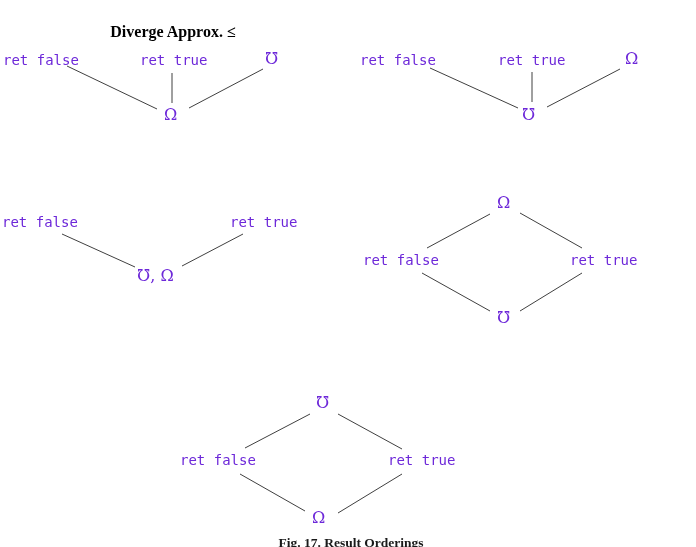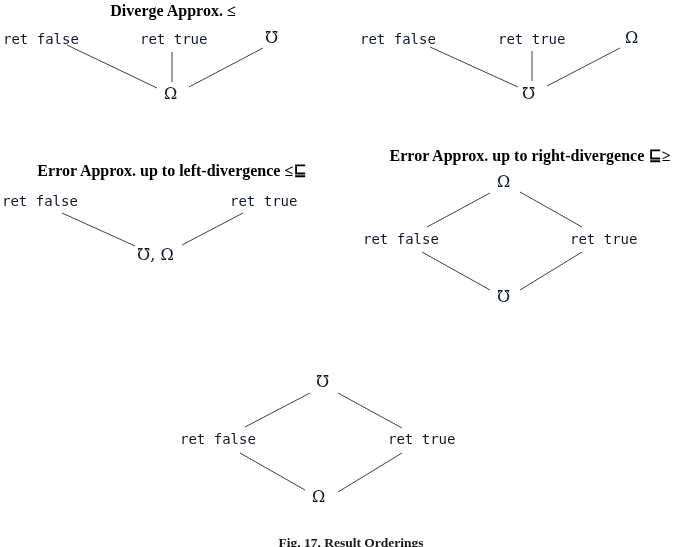--- a/index.html
+++ b/index.html
@@ -1,29 +1,29 @@
 <!DOCTYPE html>
 <html><head>
 <meta charset="utf-8">
 <style>
   html,body{margin:0;padding:0;background:#fff;}
   .page{
     position:relative;width:696px;height:547px;background:#ffffff;
     overflow:hidden;
     font-family:"Liberation Serif","DejaVu Serif",serif;
   }
-  .diagram{position:absolute;}
+  .diagram{position:absolute;margin-top:21px;}
   .edges{position:absolute;left:0;top:0;}
   .edges line{stroke:#2a2a2a;stroke-width:0.9;}
   .title{
     position:absolute;transform:translateX(-50%);white-space:nowrap;
     font-family:"Liberation Serif","DejaVu Serif","DejaVu Sans",serif;
     font-weight:bold;font-size:16px;line-height:20px;color:#000;
   }
-  .node{position:absolute;white-space:nowrap;color:#0f172a;text-align:right;}
+  .node{position:absolute;white-space:nowrap;color:#6d28d9;text-align:right;}
   .mono{
     font-family:"DejaVu Sans Mono","Liberation Mono",monospace;
     font-size:14px;line-height:16px;
   }
   .sym{
     font-family:"DejaVu Serif","DejaVu Sans",serif;
     font-size:16px;line-height:19px;
   }
   .caption{
     position:absolute;left:351px;top:535px;transform:translateX(-50%);
@@ -59,34 +59,32 @@
     <span class="node mono" style="left:149px;top:31px">ret true</span>
     <span class="node sym" style="left:276px;top:28px">Ω</span>
     <span class="node sym" style="left:173px;top:84px">℧</span>
   </section>
 
   <section class="diagram" style="left:0px;top:160px;width:348px;height:115px">
     <svg class="edges" width="348" height="115">
       <line x1="62" y1="53" x2="135" y2="86"></line>
       <line x1="243" y1="53" x2="182" y2="85"></line>
     </svg>
-    <div class="title" style="left:172px;top:1px">Error Approx. up to left-divergence ≤⊑</div>
     <span class="node mono" style="left:2px;top:33px">ret false</span>
     <span class="node mono" style="left:230px;top:33px">ret true</span>
     <span class="node sym" style="left:137px;top:85px">℧, Ω</span>
   </section>
 
   <section class="diagram" style="left:330px;top:140px;width:366px;height:175px">
     <svg class="edges" width="366" height="175">
       <line x1="160" y1="53" x2="97" y2="87"></line>
       <line x1="190" y1="52" x2="252" y2="87"></line>
       <line x1="92" y1="112" x2="160" y2="150"></line>
       <line x1="252" y1="112" x2="190" y2="150"></line>
     </svg>
-    <div class="title" style="left:200px;top:6px">Error Approx. up to right-divergence ⊑≥</div>
     <span class="node sym" style="left:167px;top:32px">Ω</span>
     <span class="node mono" style="left:33px;top:91px">ret false</span>
     <span class="node mono" style="left:240px;top:91px">ret true</span>
     <span class="node sym" style="left:167px;top:147px">℧</span>
   </section>
 
   <section class="diagram" style="left:150px;top:330px;width:400px;height:200px">
     <svg class="edges" width="400" height="200">
       <line x1="160" y1="63" x2="95" y2="97"></line>
       <line x1="188" y1="63" x2="252" y2="98"></line>

